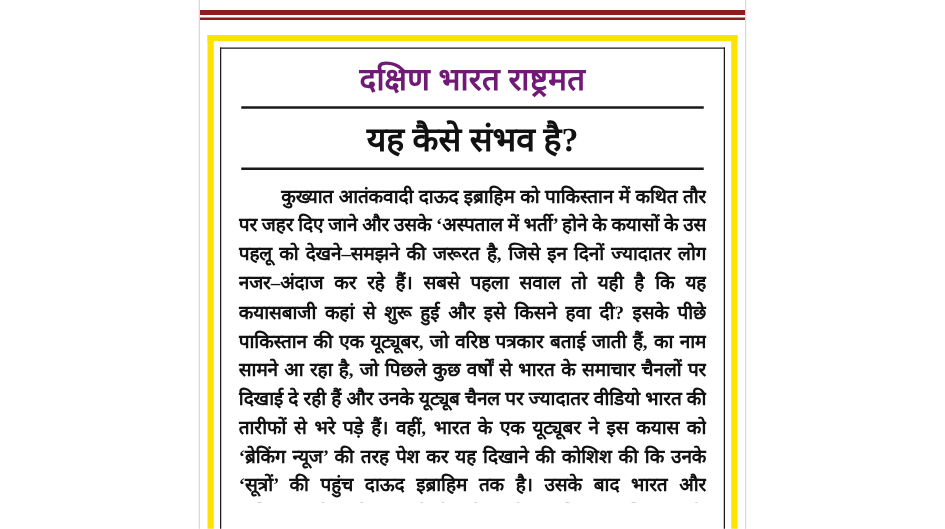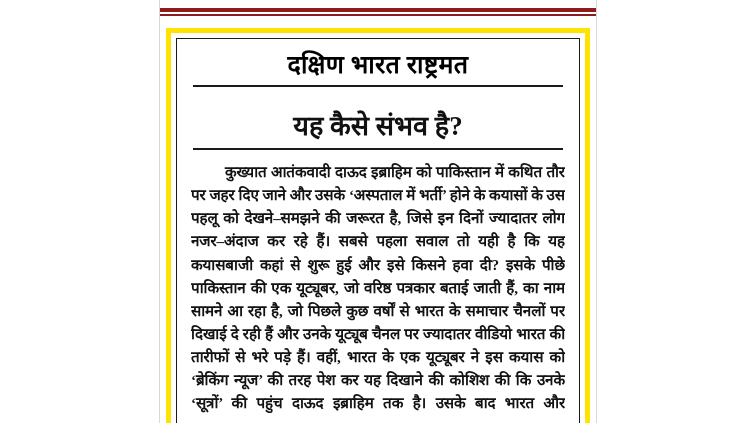--- a/index.html
+++ b/index.html
@@ -97,39 +97,39 @@
     right: 14px;
     top: 12px;
     bottom: 0;
   }
 
   .masthead {
     text-align: center;
     font-family: "Liberation Serif", serif;
     font-weight: bold;
     font-size: 25px;
-    color: #000000;
+    color: #701a75;
     letter-spacing: 0.3px;
     line-height: 1.15;
     white-space: nowrap;
   }
 
   .masthead-rule {
     margin: 5px 2px 0 2px;
     height: 2px;
     background: #1a1a1a;
   }
 
   .headline {
     text-align: center;
     font-family: "Liberation Serif", serif;
     font-weight: bold;
     font-size: 27px;
     color: #111111;
-    margin-top: 23px;
+    margin-top: 9px;
     line-height: 1.2;
     white-space: nowrap;
   }
 
   .headline-rule {
     margin: 6px 2px 0 2px;
     height: 2px;
     background: #1a1a1a;
   }
 

